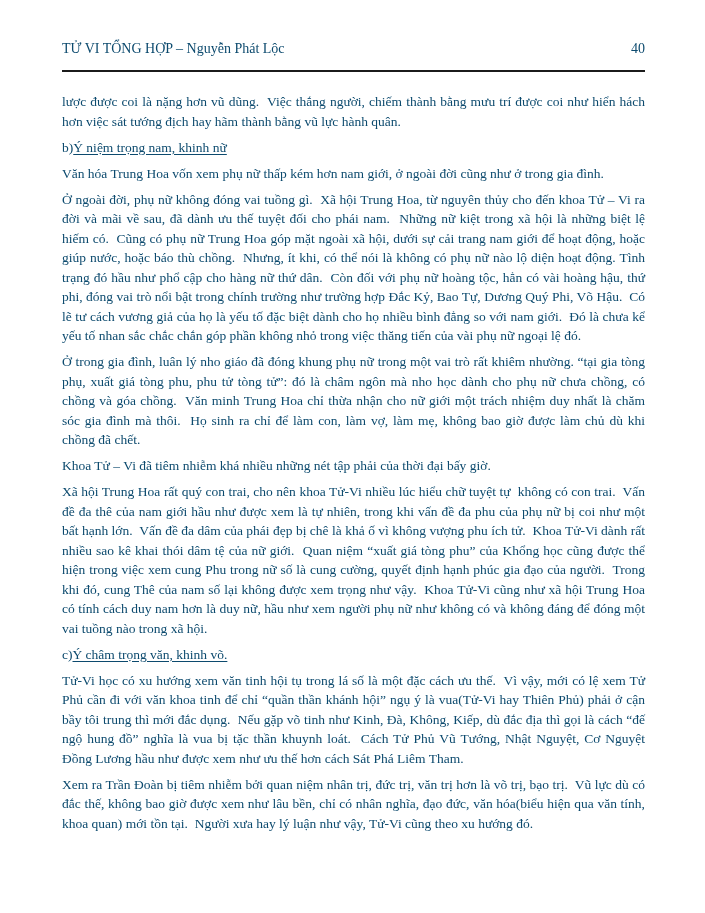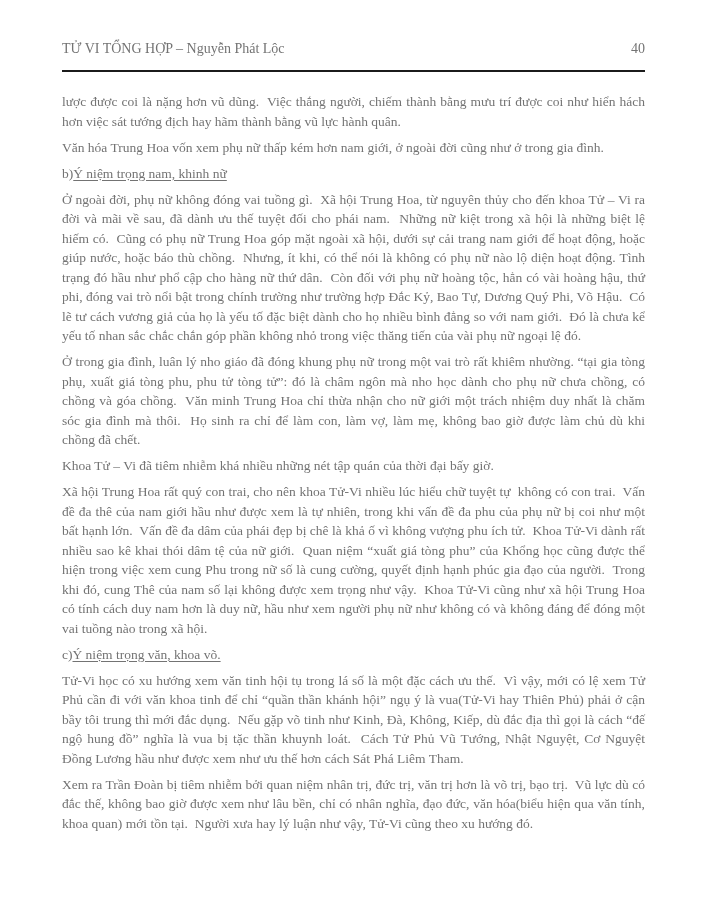--- a/index.html
+++ b/index.html
@@ -6,21 +6,21 @@
     margin: 0;
     padding: 0;
     background: #ffffff;
   }
   .page {
     position: relative;
     width: 705px;
     height: 878px;
     box-sizing: border-box;
     background: #ffffff;
-    color: #737373;
+    color: #0c4a6e;
     font-family: "Liberation Serif", "DejaVu Serif", serif;
     padding: 40px 60px 0 62px;
     overflow: hidden;
   }
   .running-header {
     display: flex;
     justify-content: space-between;
     align-items: baseline;
     font-size: 14px;
     line-height: 17px;
@@ -58,33 +58,33 @@
     <span>TỬ VI TỔNG HỢP – Nguyễn Phát Lộc</span>
     <span>40</span>
   </div>
 
   <div class="header-rule"></div>
 
   <div class="body-text">
 
     <p class="para">lược được coi là nặng hơn vũ dũng.  Việc thắng người, chiếm thành bằng mưu trí được coi như hiển hách hơn việc sát tướng địch hay hãm thành bằng vũ lực hành quân.</p>
 
+    <p class="para heading"><span>b)</span><span class="underlined">Ý niệm trọng nam, khinh nữ</span></p>
+
     <p class="para">Văn hóa Trung Hoa vốn xem phụ nữ thấp kém hơn nam giới, ở ngoài đời cũng như ở trong gia đình.</p>
-
-    <p class="para heading"><span>b)</span><span class="underlined">Ý niệm trọng nam, khinh nữ</span></p>
 
     <p class="para">Ở ngoài đời, phụ nữ không đóng vai tuồng gì.  Xã hội Trung Hoa, từ nguyên thủy cho đến khoa Tử – Vi ra đời và mãi về sau, đã dành ưu thế tuyệt đối cho phái nam.  Những nữ kiệt trong xã hội là những biệt lệ hiếm có.  Cũng có phụ nữ Trung Hoa góp mặt ngoài xã hội, dưới sự cải trang nam giới để hoạt động, hoặc giúp nước, hoặc báo thù chồng.  Nhưng, ít khi, có thể nói là không có phụ nữ nào lộ diện hoạt động. Tình trạng đó hầu như phổ cập cho hàng nữ thứ dân.  Còn đối với phụ nữ hoàng tộc, hẳn có vài hoàng hậu, thứ phi, đóng vai trò nổi bật trong chính trường như trường hợp Đắc Kỷ, Bao Tự, Dương Quý Phi, Võ Hậu.  Có lẽ tư cách vương giả của họ là yếu tố đặc biệt dành cho họ nhiều bình đẳng so với nam giới.  Đó là chưa kể yếu tố nhan sắc chắc chắn góp phần không nhỏ trong việc thăng tiến của vài phụ nữ ngoại lệ đó.</p>
 
     <p class="para">Ở trong gia đình, luân lý nho giáo đã đóng khung phụ nữ trong một vai trò rất khiêm nhường. “tại gia tòng phụ, xuất giá tòng phu, phu tử tòng tử”: đó là châm ngôn mà nho học dành cho phụ nữ chưa chồng, có chồng và góa chồng.  Văn minh Trung Hoa chỉ thừa nhận cho nữ giới một trách nhiệm duy nhất là chăm sóc gia đình mà thôi.  Họ sinh ra chỉ để làm con, làm vợ, làm mẹ, không bao giờ được làm chủ dù khi chồng đã chết.</p>
 
-    <p class="para">Khoa Tử – Vi đã tiêm nhiễm khá nhiều những nét tập quán của thời đại bấy giờ.</p>
+    <p class="para">Khoa Tử – Vi đã tiêm nhiễm khá nhiều những nét tập phải của thời đại bấy giờ.</p>
 
     <p class="para">Xã hội Trung Hoa rất quý con trai, cho nên khoa Tử-Vi nhiều lúc hiểu chữ tuyệt tự  không có con trai.  Vấn đề đa thê của nam giới hầu như được xem là tự nhiên, trong khi vấn đề đa phu của phụ nữ bị coi như một bất hạnh lớn.  Vấn đề đa dâm của phái đẹp bị chê là khả ố vì không vượng phu ích tử.  Khoa Tử-Vi dành rất nhiều sao kê khai thói dâm tệ của nữ giới.  Quan niệm “xuất giá tòng phu” của Khổng học cũng được thể hiện trong việc xem cung Phu trong nữ số là cung cường, quyết định hạnh phúc gia đạo của người.  Trong khi đó, cung Thê của nam số lại không được xem trọng như vậy.  Khoa Tử-Vi cũng như xã hội Trung Hoa có tính cách duy nam hơn là duy nữ, hầu như xem người phụ nữ như không có và không đáng để đóng một vai tuồng nào trong xã hội.</p>
 
-    <p class="para heading"><span>c)</span><span class="underlined">Ý niệm trọng văn, khoa võ.</span></p>
+    <p class="para heading"><span>c)</span><span class="underlined">Ý châm trọng văn, khinh võ.</span></p>
 
     <p class="para">Tử-Vi học có xu hướng xem văn tinh hội tụ trong lá số là một đặc cách ưu thế.  Vì vậy, mới có lệ xem Tử Phủ cần đi với văn khoa tinh để chỉ “quần thần khánh hội” ngụ ý là vua(Tử-Vi hay Thiên Phủ) phải ở cận bầy tôi trung thì mới đắc dụng.  Nếu gặp võ tinh như Kinh, Đà, Không, Kiếp, dù đắc địa thì gọi là cách “đế ngộ hung đồ” nghĩa là vua bị tặc thần khuynh loát.  Cách Tử Phủ Vũ Tướng, Nhật Nguyệt, Cơ Nguyệt Đồng Lương hầu như được xem như ưu thế hơn cách Sát Phá Liêm Tham.</p>
 
     <p class="para">Xem ra Trần Đoàn bị tiêm nhiễm bởi quan niệm nhân trị, đức trị, văn trị hơn là võ trị, bạo trị.  Vũ lực dù có đắc thế, không bao giờ được xem như lâu bền, chỉ có nhân nghĩa, đạo đức, văn hóa(biểu hiện qua văn tính, khoa quan) mới tồn tại.  Người xưa hay lý luận như vậy, Tử-Vi cũng theo xu hướng đó.</p>
 
   </div>
 
 </div>
 
 </body></html>

